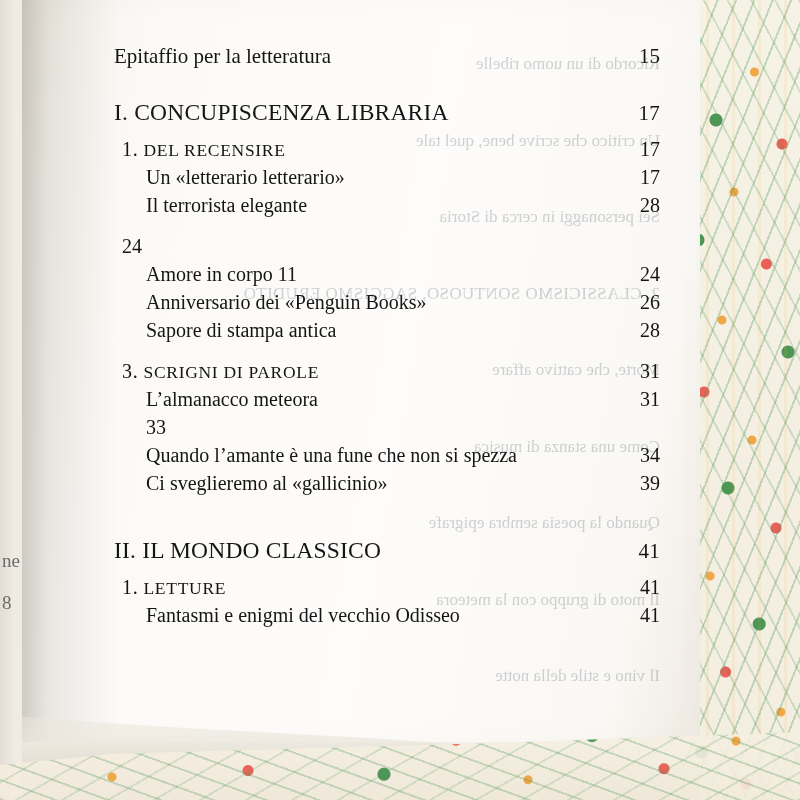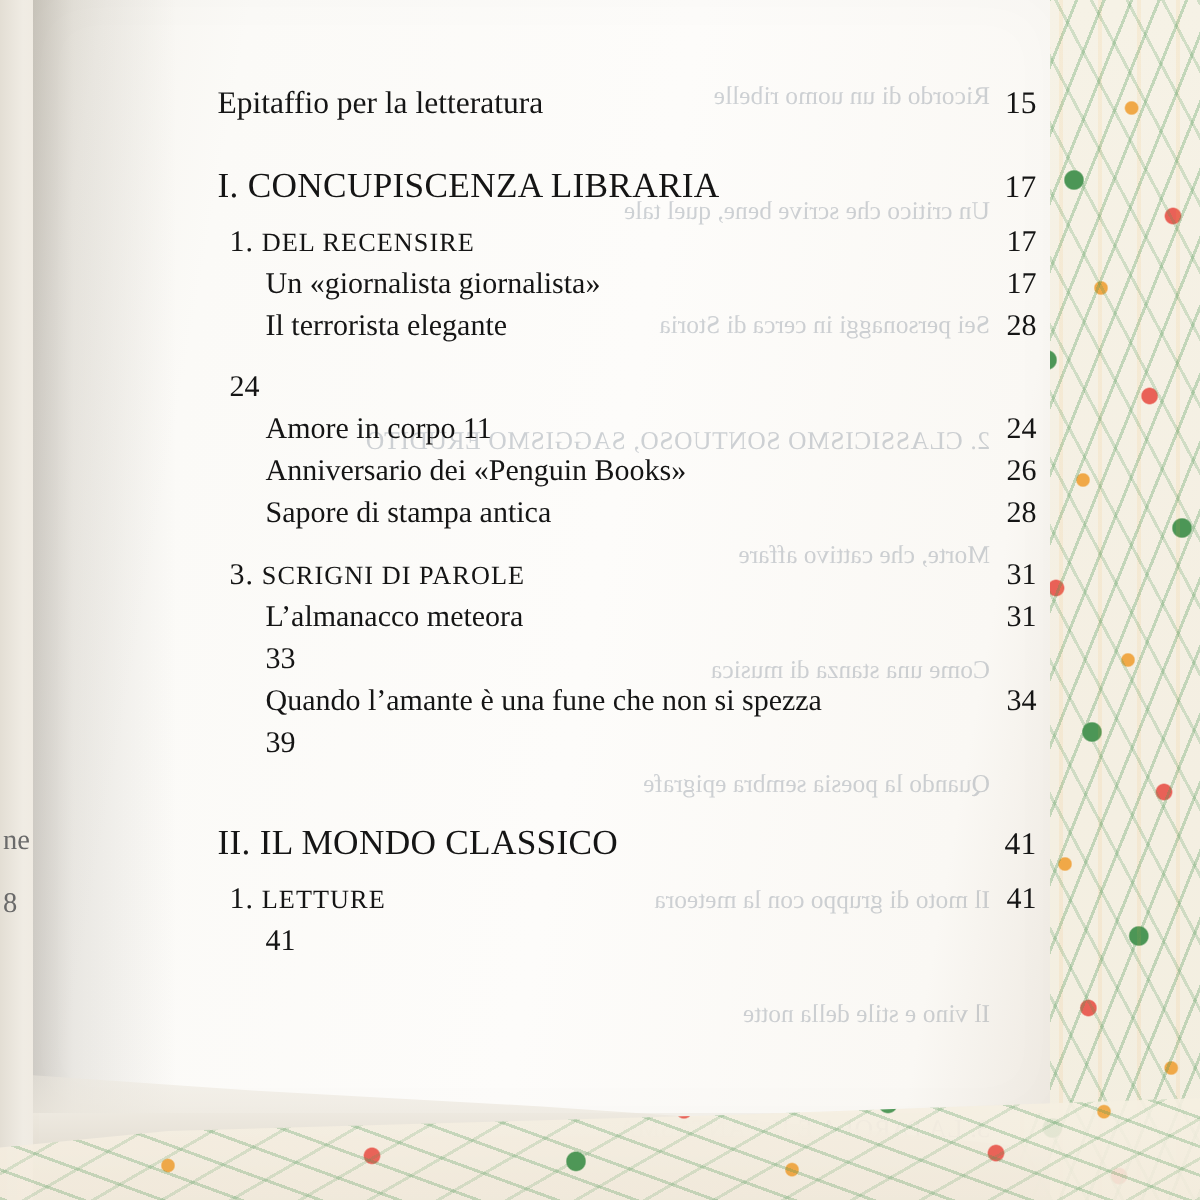--- a/index.html
+++ b/index.html
@@ -141,25 +141,24 @@
     user-select: none;
     pointer-events: none;
     white-space: pre;
     font-family: "Liberation Serif", serif;
   }
   .showthrough .st-h { font-variant: small-caps; letter-spacing: .4px; }
 
   
   .toc {
     position: absolute;
-    left: 123px;
+    left: 92px;
     top: 44px;
     width: 546px;
     color: #151515;
-    margin-top: 12px;
   }
   .row {
     display: flex;
     align-items: baseline;
     justify-content: space-between;
   }
   .row .label { white-space: nowrap; }
   .row .page-no { font-variant-numeric: lining-nums; }
 
   .epitaffio {
@@ -251,21 +250,21 @@
       <div class="row part-title">
         <span class="label">I. CONCUPISCENZA LIBRARIA</span>
         <span class="page-no">17</span>
       </div>
 
       <div class="row sec-title">
         <span class="label"><span class="num">1.</span> <span>DEL RECENSIRE</span></span>
         <span class="page-no">17</span>
       </div>
       <div class="row entry">
-        <span class="label">Un «giornalista giornalista»</span>
+        <span class="label">Un «letterario letterario»</span>
         <span class="page-no">17</span>
       </div>
       <div class="row entry">
         <span class="label">Il terrorista elegante</span>
         <span class="page-no">28</span>
       </div>
 
       <div class="gap-sm"></div>
 
       <div class="row sec-title">
@@ -295,35 +294,37 @@
         <span class="page-no">31</span>
       </div>
       <div class="row entry">
         <span class="page-no">33</span>
       </div>
       <div class="row entry">
         <span class="label">Quando l’amante è una fune che non si spezza</span>
         <span class="page-no">34</span>
       </div>
       <div class="row entry">
+        <span class="label">Ci sveglieremo al «gallicinio»</span>
         <span class="page-no">39</span>
       </div>
 
       <div class="gap-md"></div>
 
       <div class="row part-title">
         <span class="label">II. IL MONDO CLASSICO</span>
         <span class="page-no">41</span>
       </div>
 
       <div class="row sec-title">
         <span class="label"><span class="num">1.</span> <span>LETTURE</span></span>
         <span class="page-no">41</span>
       </div>
       <div class="row entry">
+        <span class="label">Fantasmi e enigmi del vecchio Odisseo</span>
         <span class="page-no">41</span>
       </div>
 
     </div>
   </div>
 
   <div class="left-frag a">ne</div>
   <div class="left-frag b">8</div>
 
   <div class="page-curve-bottom"></div>

